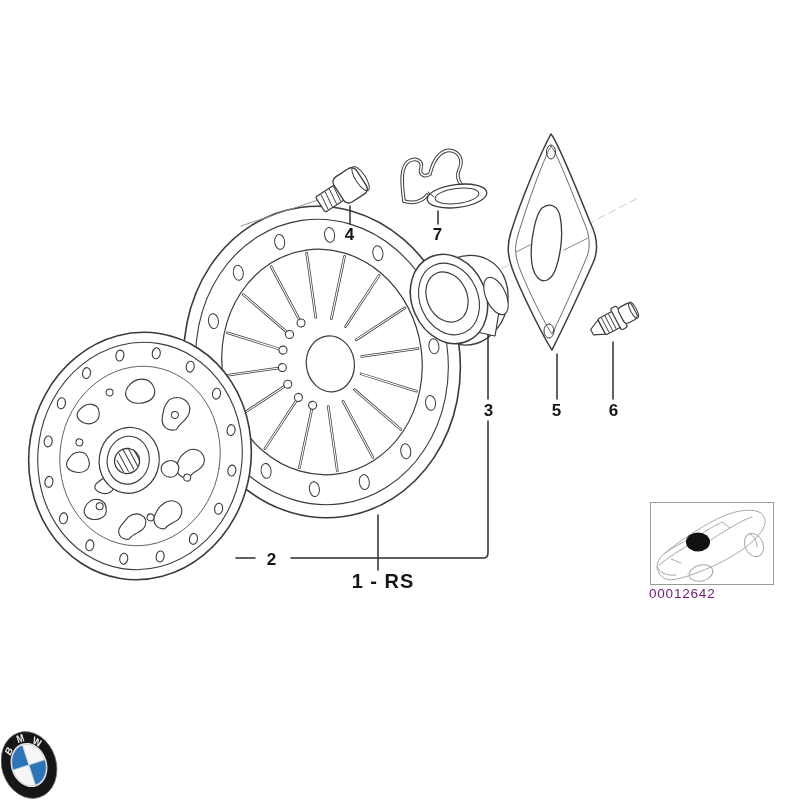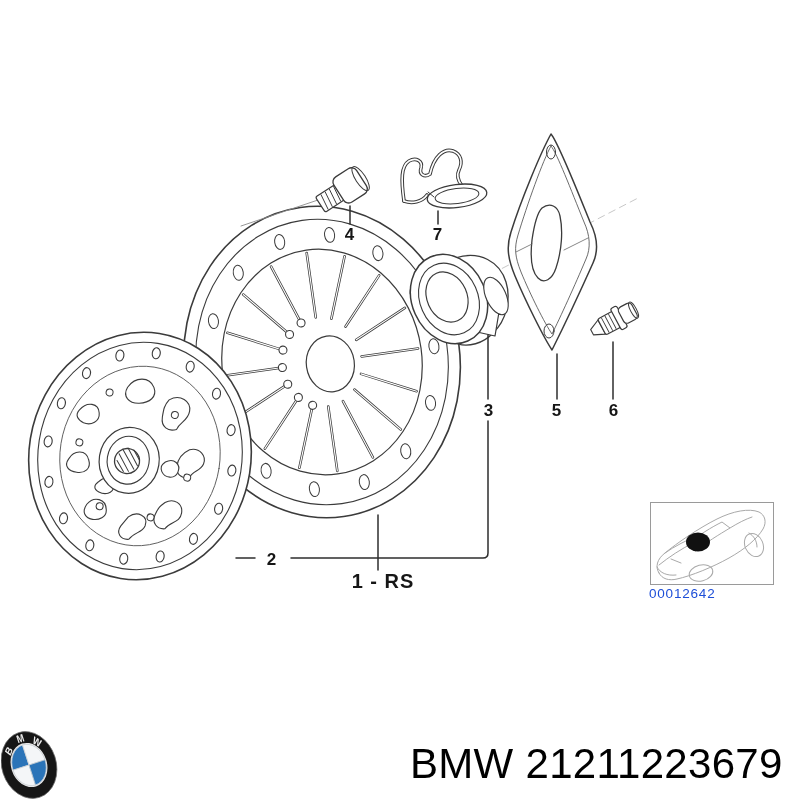--- a/index.html
+++ b/index.html
@@ -14,21 +14,21 @@
     position:absolute;transform:translate(-50%,-50%);
     font-weight:700;font-size:17px;color:#161616;line-height:1;
     letter-spacing:1px;white-space:nowrap;
   }
   .thumb-box{
     position:absolute;left:650px;top:502px;width:124px;height:83px;
     border:1px solid #9a9a9a;background:#fff;box-sizing:border-box;
   }
   .thumb-code{
     position:absolute;left:649px;top:586px;
-    font-size:13.5px;color:#1d4ed8;letter-spacing:0.8px;font-weight:500;
+    font-size:13.5px;color:#701a75;letter-spacing:0.8px;font-weight:500;
   }
   .footer-caption{
     position:absolute;left:410px;top:743px;
     font-size:42px;color:#000;letter-spacing:0.3px;line-height:1;font-weight:400;
     white-space:nowrap;
   }
   .logo-wrap{position:absolute;left:1px;top:729px;width:58px;height:71px;}
 </style>
 </head>
 <body>
@@ -236,15 +236,14 @@
           <path d="M0,0 L0,21 A21,21 0 0,0 21,0 Z" fill="#2b74b8"></path>
         </g>
         <g fill="#ededed" font-size="11" font-weight="700" text-anchor="middle" font-family="Liberation Sans, sans-serif">
           <text x="-18" y="-16" transform="rotate(-42 -18 -19)">B</text>
           <text x="0" y="-24">M</text>
           <text x="18" y="-16" transform="rotate(42 18 -19)">W</text>
         </g>
       </g>
     </svg>
   </div>
-  <div class="footer-caption">BMW 21211223679</div>
 
 </div>
 
 </body></html>

